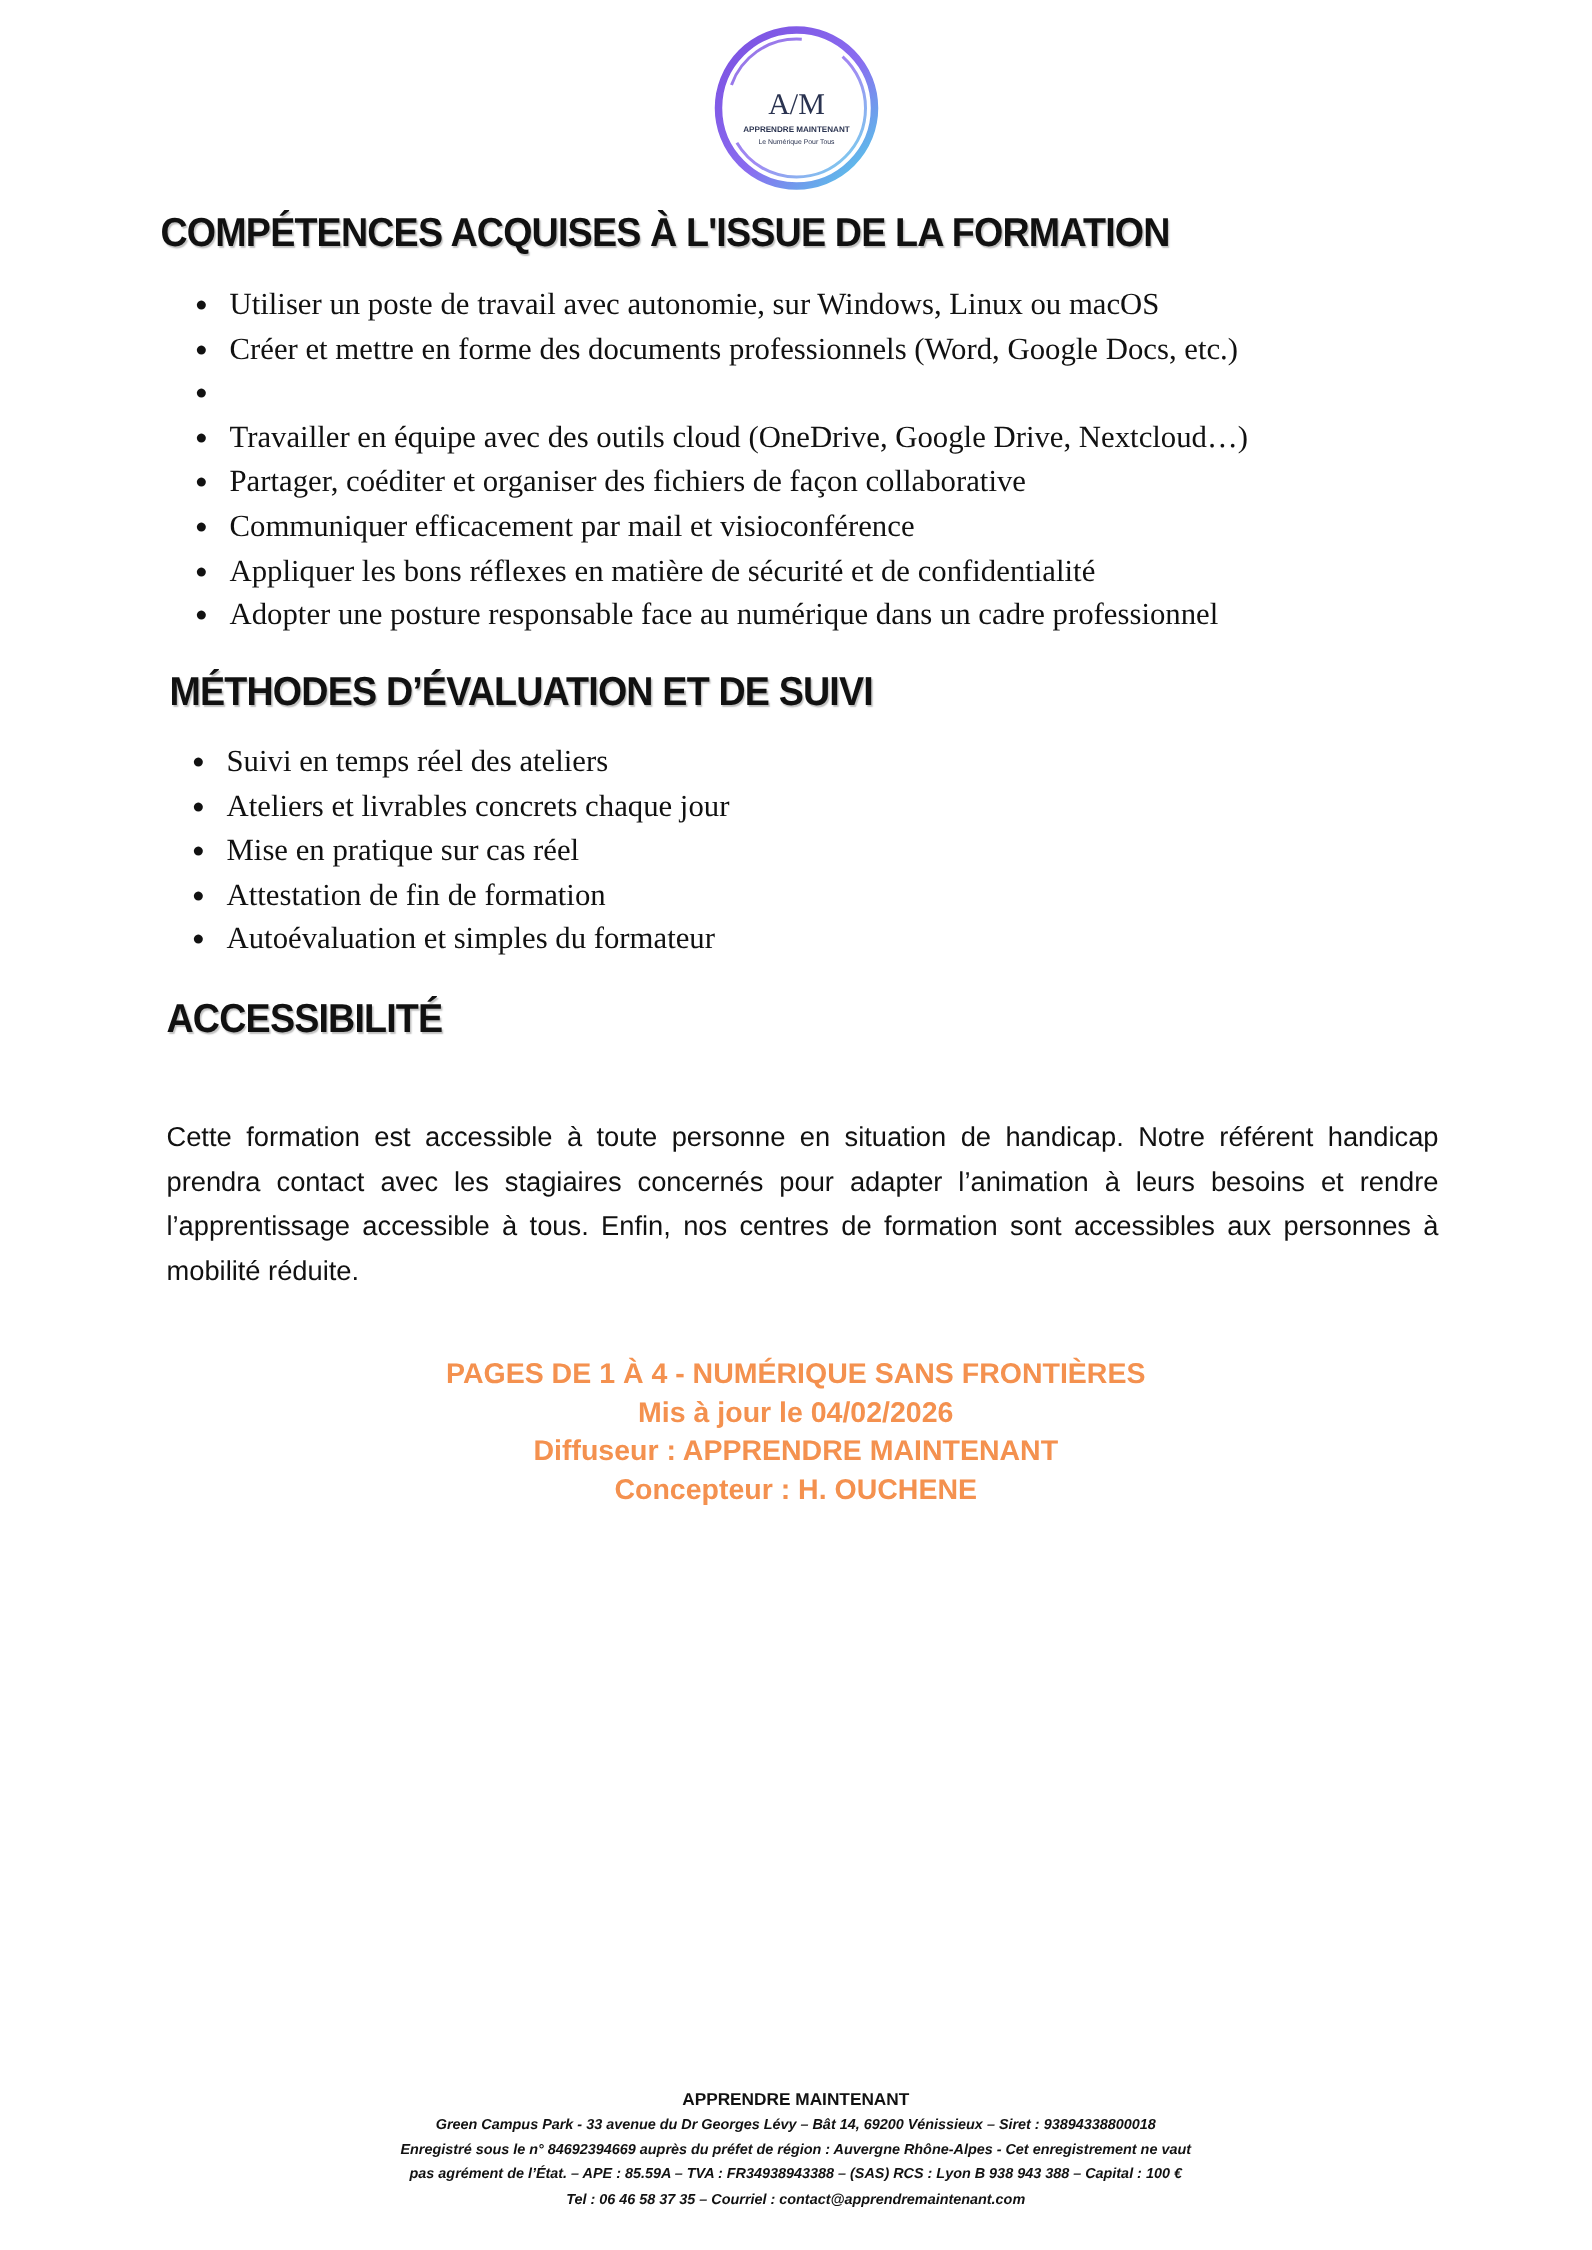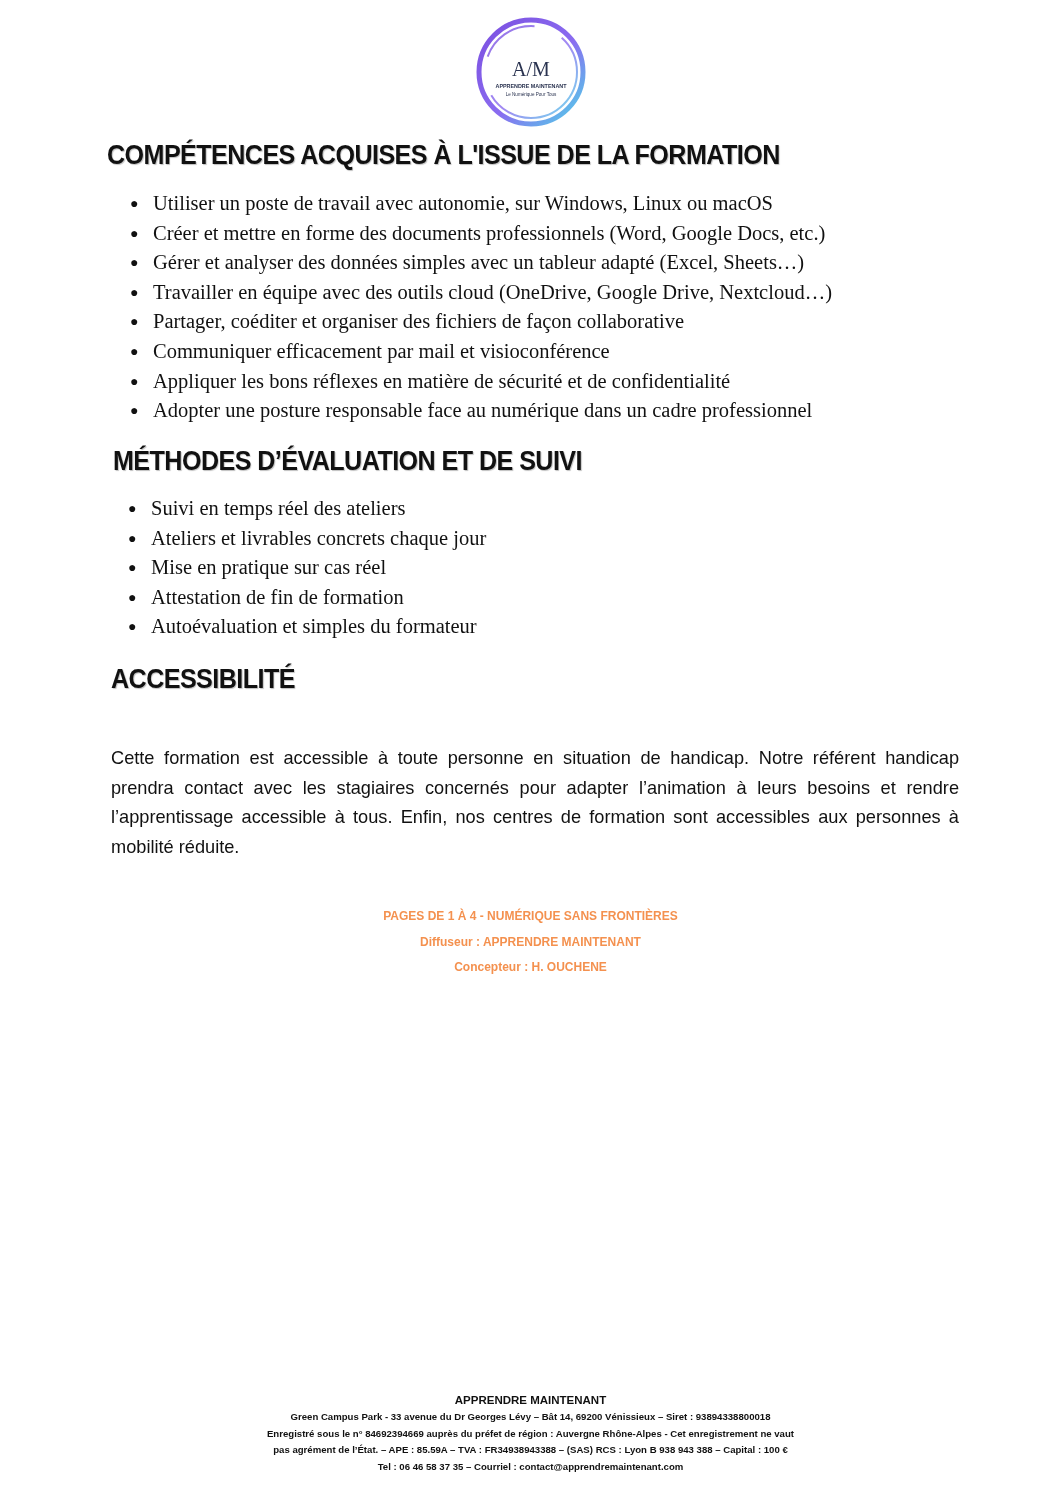--- a/index.html
+++ b/index.html
@@ -19,30 +19,30 @@
     }
     ul.list li { position: relative; height: 29.6px; line-height: 29.6px; white-space: nowrap; }
     ul.list li .bullet { position: absolute; left: -23px; top: 0; font-size: 14px; }
     .para {
       position: absolute; left: 111px; top: 744px; width: 848px; margin: 0;
       font-family: "Liberation Sans", sans-serif; font-size: 18.2px; line-height: 29.7px;
       text-align: justify; color: #111;
     }
     .meta {
       position: absolute; left: 0; width: 1061px; top: 904px; text-align: center;
-      font-family: "Liberation Sans", sans-serif; font-weight: 700; font-size: 12px;
+      font-family: "Liberation Sans", sans-serif; font-weight: 700; font-size: 19px;
       color: #f4914f; line-height: 25.5px;
     }
     .meta div { white-space: nowrap; }
     .footer {
       position: absolute; left: 0; width: 1061px; top: 1391px; text-align: center;
       font-family: "Liberation Sans", sans-serif; font-weight: 700; color: #111;
     }
     .footer .name { font-size: 11.5px; line-height: 18px; }
-    .footer .line { font-size: 9.6px; line-height: 16.5px; white-space: nowrap; }
+    .footer .line { font-size: 9.6px; line-height: 16.5px; white-space: nowrap; font-style: italic; }
   </style>
 </head>
 <body>
 
 <div class="logo">
   <svg viewBox="0 0 112 112">
     <defs>
       <linearGradient id="rg" x1="0" y1="0" x2="1" y2="1">
         <stop offset="0" stop-color="#7b4fe0"></stop>
         <stop offset="0.55" stop-color="#8a6cf0"></stop>
@@ -54,21 +54,21 @@
     <text x="56" y="60" text-anchor="middle" font-family="Liberation Serif, serif" font-size="20" fill="#2a3350">A/M</text>
     <text x="56" y="72" text-anchor="middle" font-family="Liberation Sans, sans-serif" font-weight="700" font-size="5.4" fill="#2a3350">APPRENDRE MAINTENANT</text>
     <text x="56" y="80" text-anchor="middle" font-family="Liberation Sans, sans-serif" font-size="4.6" fill="#2a3350">Le Numérique Pour Tous</text>
   </svg>
 </div>
 
 <h2 class="h1" style="top:140px;">COMPÉTENCES ACQUISES À L'ISSUE DE LA FORMATION</h2>
 <ul class="list" style="left:153px; top:189px;">
   <li><span class="bullet">●</span><span>Utiliser un poste de travail avec autonomie, sur Windows, Linux ou macOS</span></li>
   <li><span class="bullet">●</span><span>Créer et mettre en forme des documents professionnels (Word, Google Docs, etc.)</span></li>
-  <li><span class="bullet">●</span><span>Gérer et analyser des données simples avec un tableur adapté (Excel, Sheets…)</span></li>
+  <li><span class="bullet">●</span></li>
   <li><span class="bullet">●</span><span>Travailler en équipe avec des outils cloud (OneDrive, Google Drive, Nextcloud…)</span></li>
   <li><span class="bullet">●</span><span>Partager, coéditer et organiser des fichiers de façon collaborative</span></li>
   <li><span class="bullet">●</span><span>Communiquer efficacement par mail et visioconférence</span></li>
   <li><span class="bullet">●</span><span>Appliquer les bons réflexes en matière de sécurité et de confidentialité</span></li>
   <li><span class="bullet">●</span><span>Adopter une posture responsable face au numérique dans un cadre professionnel</span></li>
 </ul>
 
 <h2 class="h1" style="top:446px; left:113px;">MÉTHODES D’ÉVALUATION ET DE SUIVI</h2>
 <ul class="list" style="left:151px; top:494px;">
   <li><span class="bullet">●</span><span>Suivi en temps réel des ateliers</span></li>
@@ -76,20 +76,21 @@
   <li><span class="bullet">●</span><span>Mise en pratique sur cas réel</span></li>
   <li><span class="bullet">●</span><span>Attestation de fin de formation</span></li>
   <li><span class="bullet">●</span><span>Autoévaluation et simples du formateur</span></li>
 </ul>
 
 <h2 class="h1" style="top:664px; left:111px;">ACCESSIBILITÉ</h2>
 <p class="para">Cette formation est accessible à toute personne en situation de handicap. Notre référent handicap prendra contact avec les stagiaires concernés pour adapter l’animation à leurs besoins et rendre l’apprentissage accessible à tous. Enfin, nos centres de formation sont accessibles aux personnes à mobilité réduite.</p>
 
 <div class="meta">
   <div>PAGES DE 1 À 4 - NUMÉRIQUE SANS FRONTIÈRES</div>
+  <div>Mis à jour le 04/02/2026</div>
   <div>Diffuseur : APPRENDRE MAINTENANT</div>
   <div>Concepteur : H. OUCHENE</div>
 </div>
 
 <div class="footer">
   <div class="name">APPRENDRE MAINTENANT</div>
   <div class="line">Green Campus Park - 33 avenue du Dr Georges Lévy – Bât 14, 69200 Vénissieux – Siret : 93894338800018</div>
   <div class="line">Enregistré sous le n° 84692394669 auprès du préfet de région : Auvergne Rhône-Alpes - Cet enregistrement ne vaut</div>
   <div class="line">pas agrément de l’État. – APE : 85.59A – TVA : FR34938943388 – (SAS) RCS : Lyon B 938 943 388 – Capital : 100 €</div>
   <div class="line">Tel : 06 46 58 37 35 – Courriel : contact@apprendremaintenant.com</div>

